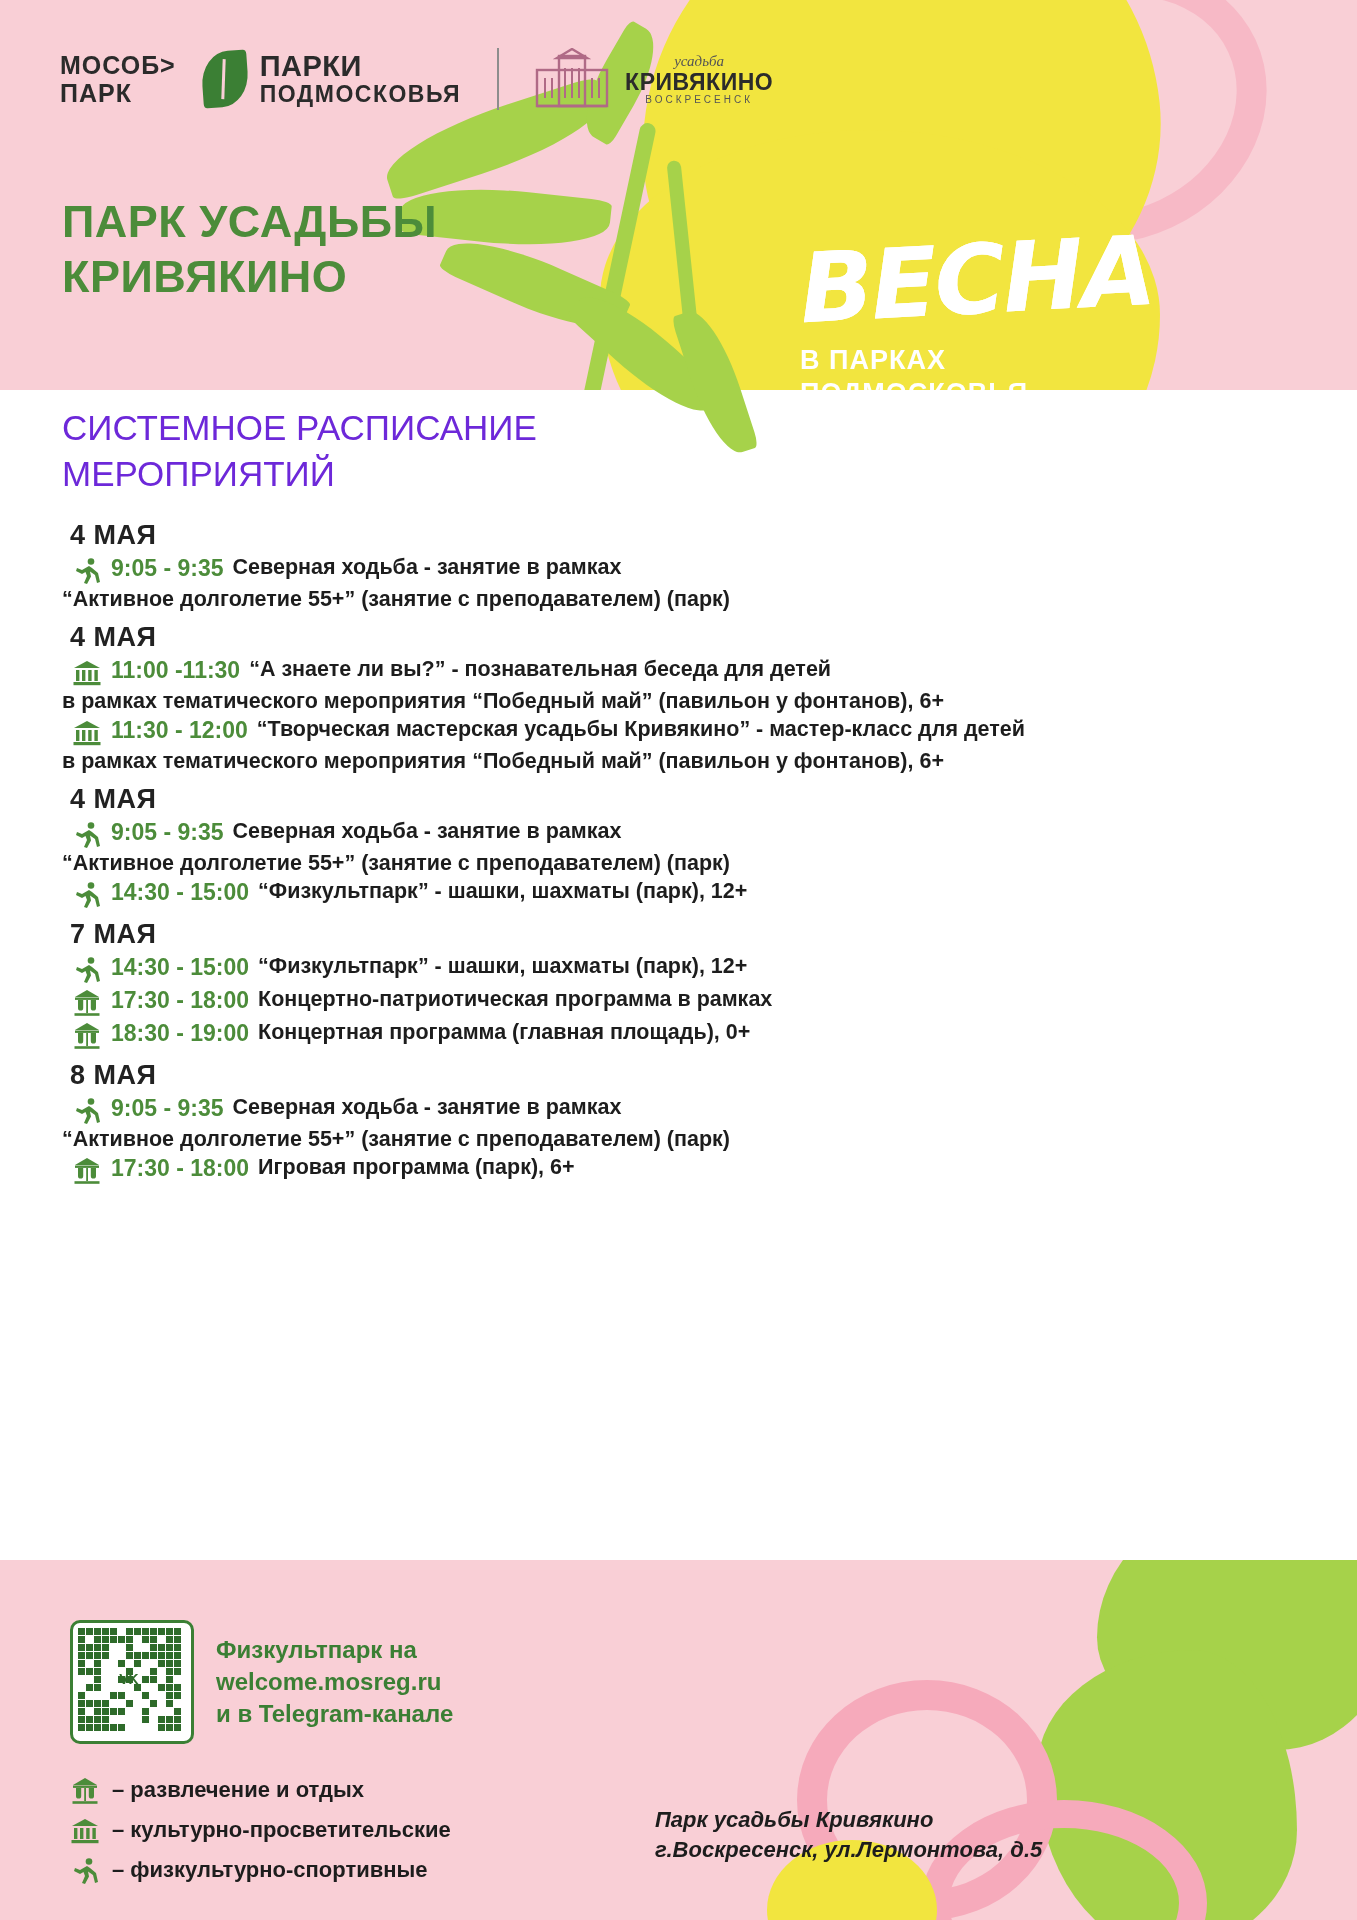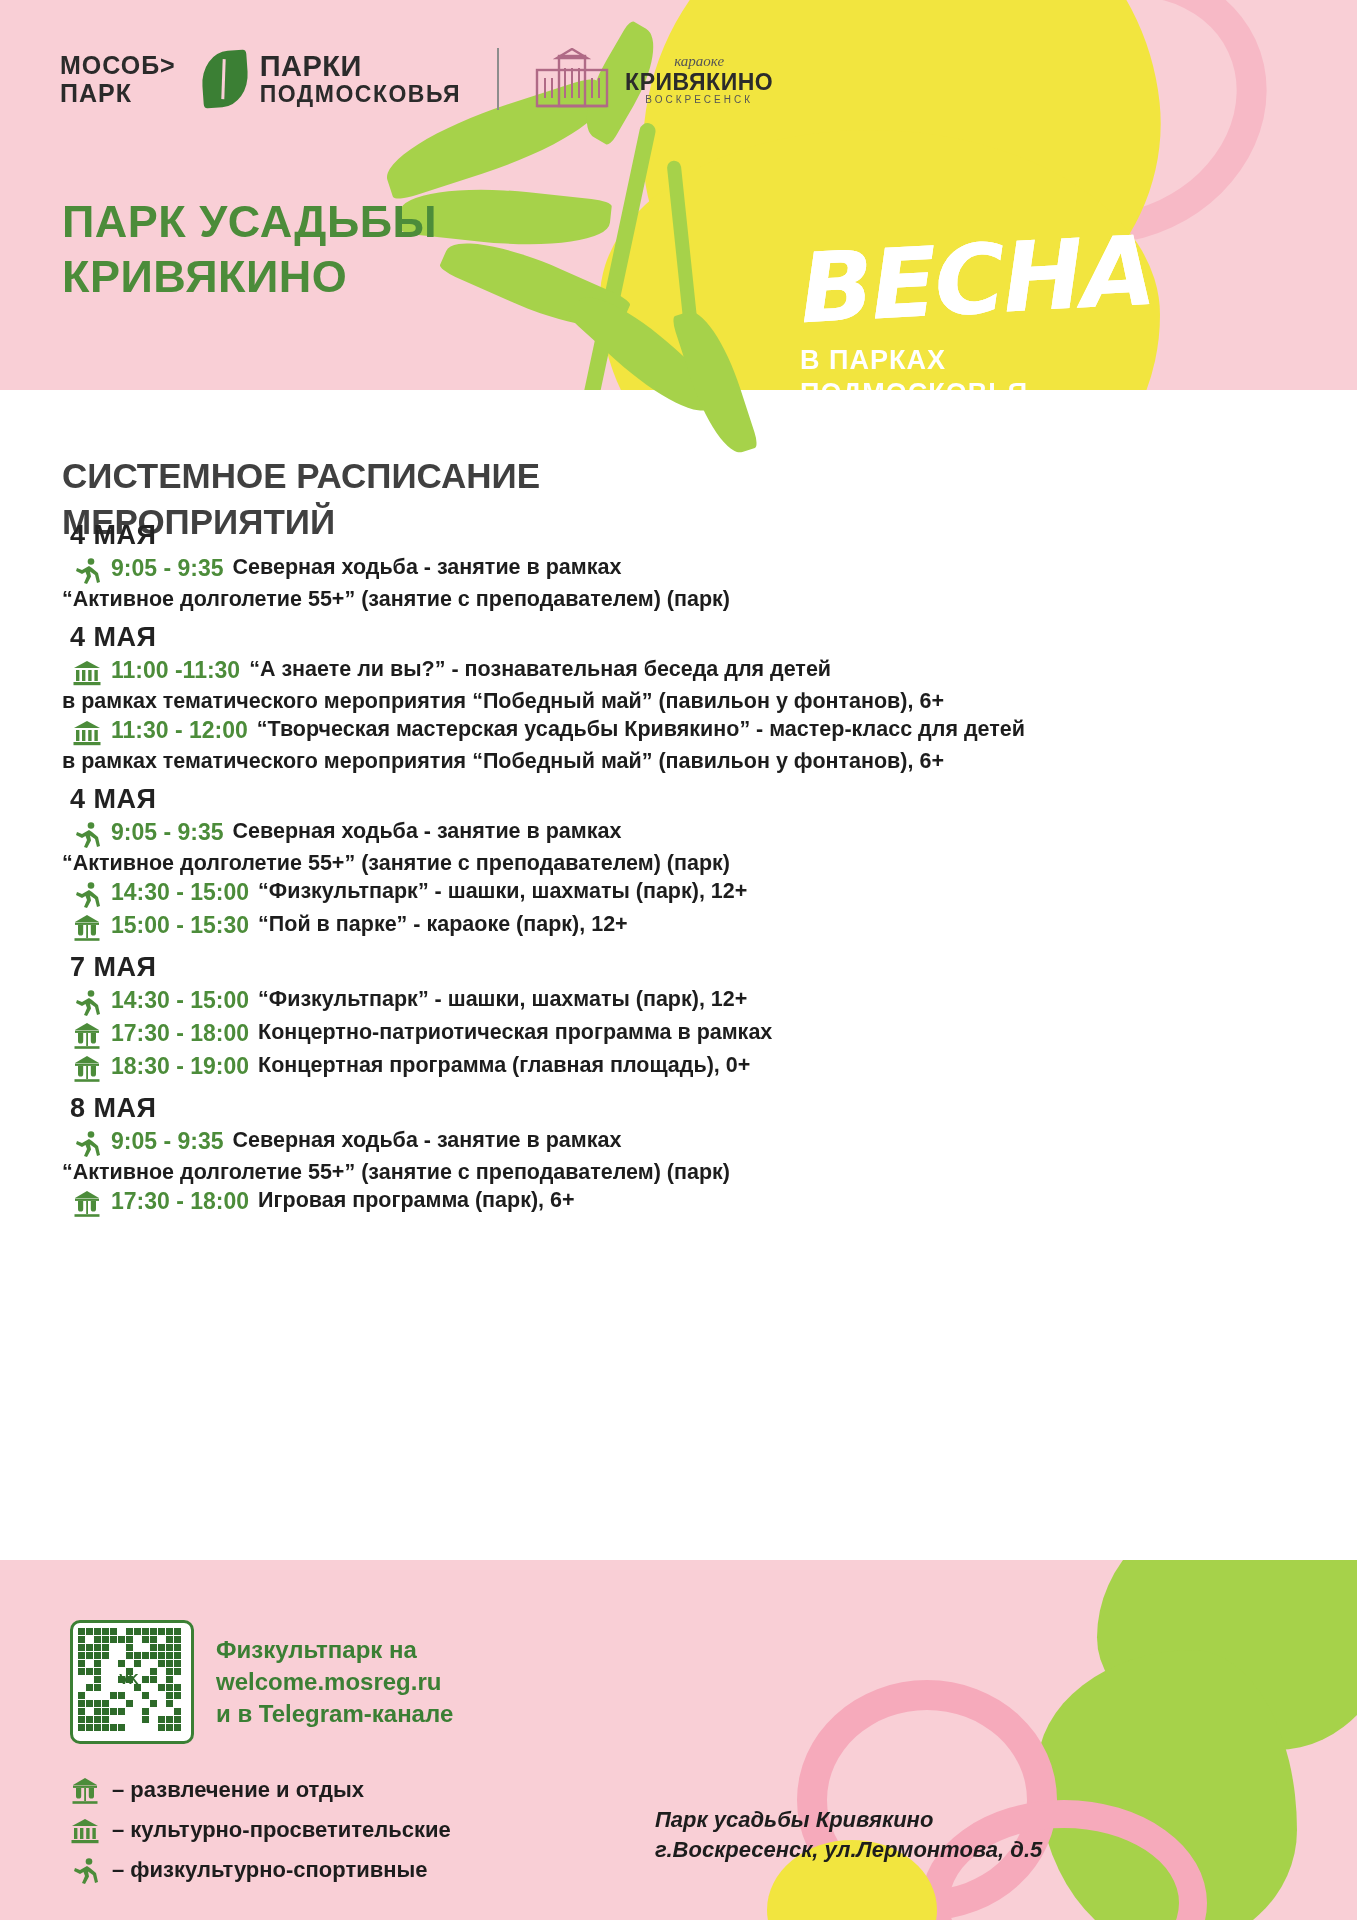--- a/index.html
+++ b/index.html
@@ -192,25 +192,24 @@
     color: #ffffff;
     line-height: 1.2;
     letter-spacing: 1px;
   }
 
   
   .schedule-head {
     position: absolute;
     left: 62px; top: 405px;
     font-size: 35px;
-    font-weight: bold;
-    color: #404040;
+    font-weight: normal;
+    color: #6d28d9;
     line-height: 1.3;
     z-index: 6;
-    margin-top: 48px;
   }
   .days {
     position: absolute;
     left: 62px; top: 510px;
     width: 1240px;
     z-index: 6;
   }
   .day { margin-bottom: 6px; }
   .day-label {
     font-size: 27px;
@@ -410,21 +409,21 @@
           <line x1="17" y1="30" x2="17" y2="50" stroke="#b06a86" stroke-width="2"></line>
           <line x1="57" y1="30" x2="57" y2="50" stroke="#b06a86" stroke-width="2"></line>
           <line x1="64" y1="30" x2="64" y2="50" stroke="#b06a86" stroke-width="2"></line>
           <line x1="30" y1="20" x2="30" y2="50" stroke="#b06a86" stroke-width="2"></line>
           <line x1="37" y1="20" x2="37" y2="50" stroke="#b06a86" stroke-width="2"></line>
           <line x1="44" y1="20" x2="44" y2="50" stroke="#b06a86" stroke-width="2"></line>
           <line x1="2" y1="58" x2="72" y2="58" stroke="#b06a86" stroke-width="2.4"></line>
         </svg>
       </span>
       <div class="estate-name">
-        <div class="estate-script">караоке</div>
+        <div class="estate-script">усадьба</div>
         <div class="estate-main">КРИВЯКИНО</div>
         <div class="estate-sub">ВОСКРЕСЕНСК</div>
       </div>
     </div>
   </div>
 
   <div class="park-title">
     <div>ПАРК УСАДЬБЫ</div>
     <div>КРИВЯКИНО</div>
   </div>
@@ -505,34 +504,20 @@
         <div class="evt-cont">“Активное долголетие 55+” (занятие с преподавателем) (парк)</div>
         <div class="evt">
           <span class="ic">
             <svg width="30" height="28" viewBox="0 0 30 28">
               <circle cx="19" cy="4.5" r="3.3" fill="#4c8c3a"></circle>
               <path d="M17 9 L10 13 L5 11 L4 14 L10 17 L13.5 15 L15 19 L12 26 L15 27 L19 19.5 L18 14.5 L23 18 L25 26 L28 25 L26 16 L20 11 Z" fill="#4c8c3a"></path>
             </svg>
           </span>
           <span class="evt-time">14:30 - 15:00</span>
           <span class="evt-text">“Физкультпарк” - шашки, шахматы (парк), 12+</span>
-        </div>
-        <div class="evt">
-          <span class="ic">
-            <svg width="30" height="28" viewBox="0 0 30 28">
-              <polygon points="15,1 27,8 3,8" fill="#4c8c3a"></polygon>
-              <rect x="3" y="8.5" width="24" height="2.4" fill="#4c8c3a"></rect>
-              <rect x="14.2" y="11" width="1.8" height="13" fill="#4c8c3a"></rect>
-              <path d="M6 11 v8 a2.6 2.6 0 0 0 5.2 0 v-8 z" fill="#4c8c3a"></path>
-              <path d="M18.8 11 v8 a2.6 2.6 0 0 0 5.2 0 v-8 z" fill="#4c8c3a"></path>
-              <rect x="2.5" y="24.2" width="25" height="2.6" fill="#4c8c3a"></rect>
-            </svg>
-          </span>
-          <span class="evt-time">15:00 - 15:30</span>
-          <span class="evt-text">“Пой в парке” - караоке (парк), 12+</span>
         </div>
       </div>
       <div class="day">
         <div class="day-label">7 МАЯ</div>
         <div class="evt">
           <span class="ic">
             <svg width="30" height="28" viewBox="0 0 30 28">
               <circle cx="19" cy="4.5" r="3.3" fill="#4c8c3a"></circle>
               <path d="M17 9 L10 13 L5 11 L4 14 L10 17 L13.5 15 L15 19 L12 26 L15 27 L19 19.5 L18 14.5 L23 18 L25 26 L28 25 L26 16 L20 11 Z" fill="#4c8c3a"></path>
             </svg>

